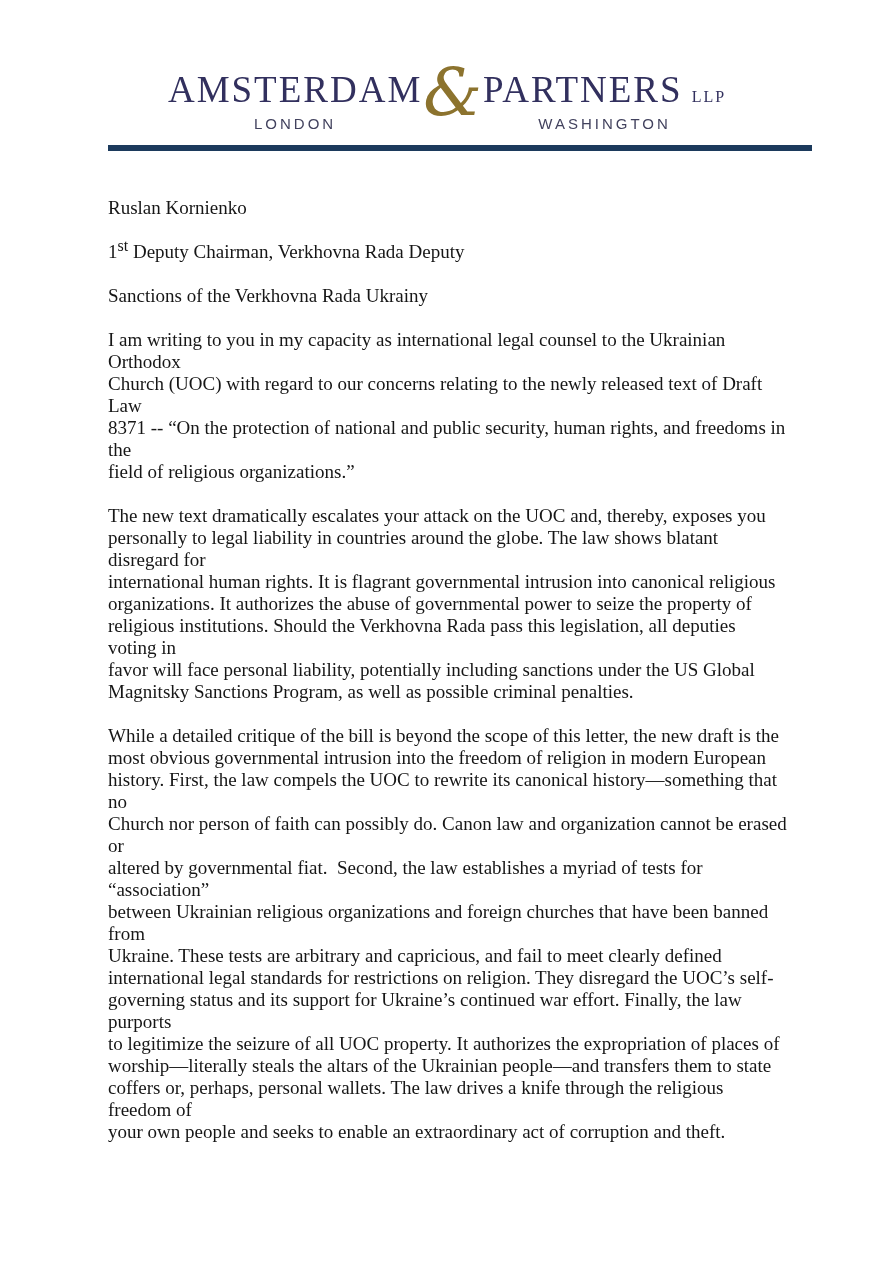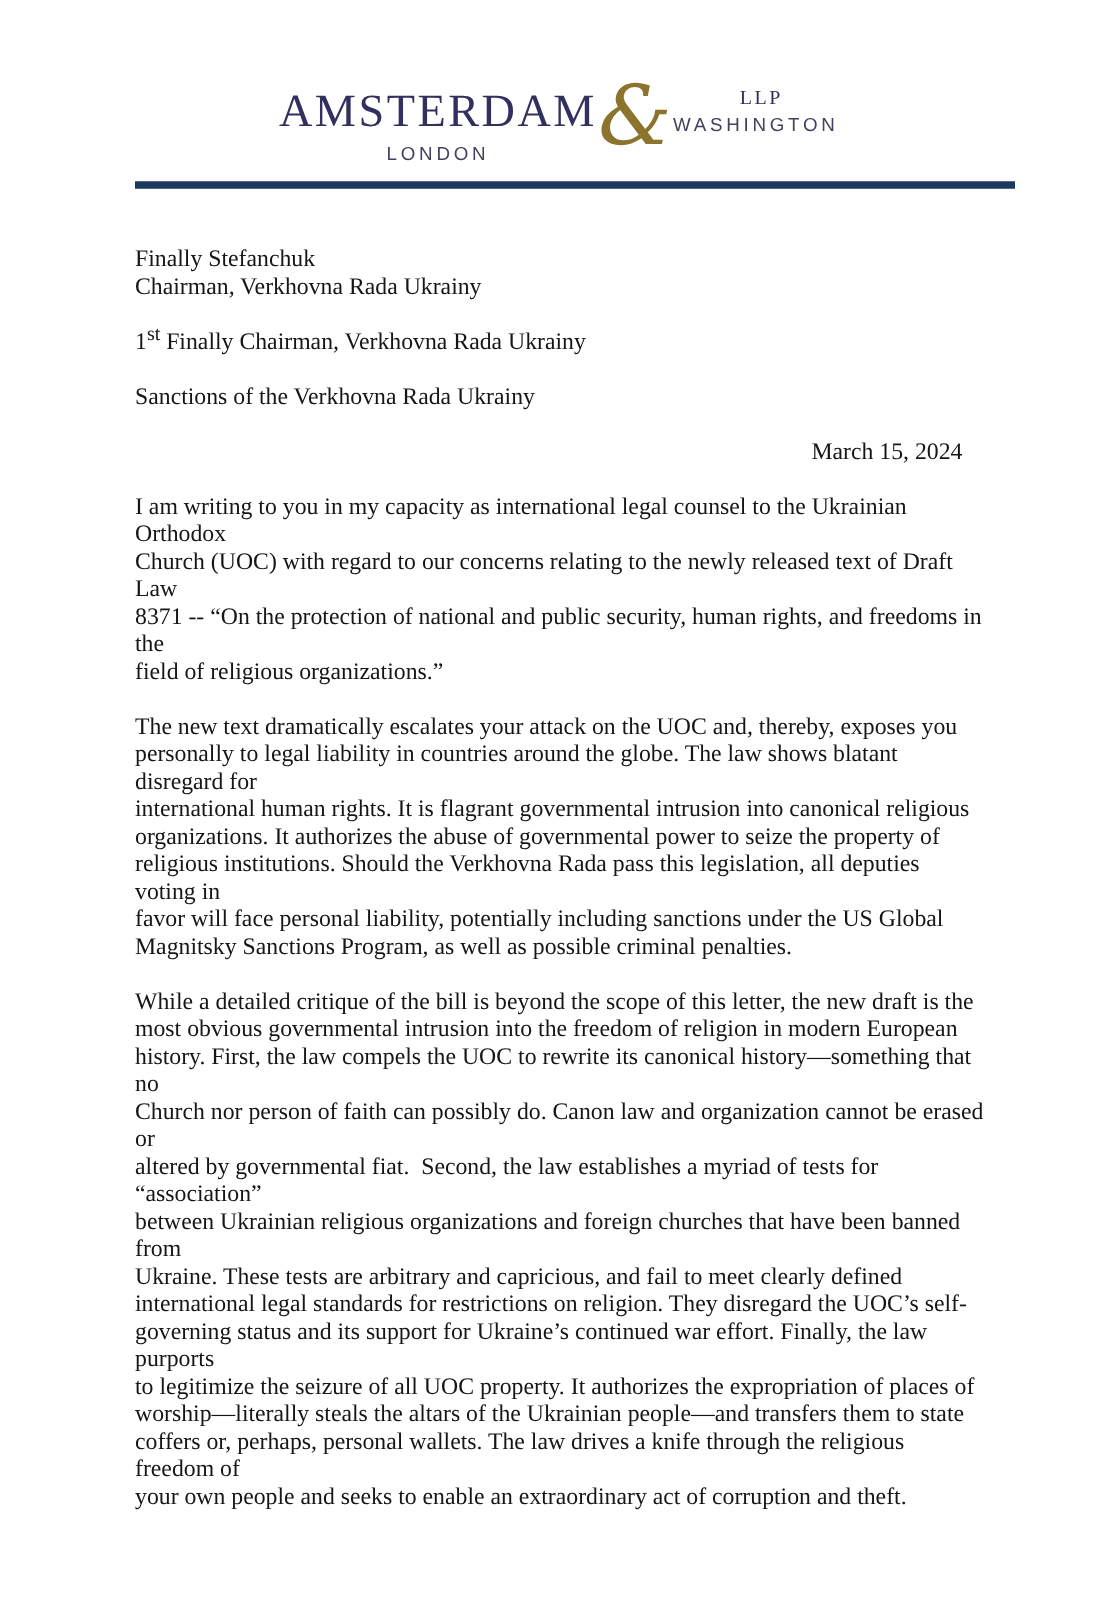--- a/index.html
+++ b/index.html
@@ -95,45 +95,44 @@
 
   <div class="letterhead">
     <div class="logo-row">
       <div class="logo-col">
         <div class="firm-name">AMSTERDAM</div>
         <div class="office">LONDON</div>
       </div>
       <div class="ampersand">&amp;</div>
       <div class="logo-col">
         <div class="firm-right-row">
+          <div class="firm-name">PARTNERS</div>
           <div class="firm-suffix">LLP</div>
         </div>
         <div class="office">WASHINGTON</div>
       </div>
     </div>
     <div class="rule"></div>
   </div>
 
   <div class="letter-body">
 
     <div class="recipient-block">
-      <div class="recipient-name">Finally Stefanchuk</div>
-      <div class="recipient-title">Chairman, Verkhovna Rada Ukrainy</div>
+      <div class="recipient-name">Ruslan Kornienko</div>
     </div>
 
     <div class="recipient-block">
-      <div class="recipient-title"><span>1</span><sup>st</sup><span> Finally Chairman, Verkhovna Rada Ukrainy</span></div>
+      <div class="recipient-title"><span>1</span><sup>st</sup><span> Deputy Chairman, Verkhovna Rada Deputy</span></div>
     </div>
 
 
     <div class="recipient-block">
       <div class="recipient-name">Sanctions of the Verkhovna Rada Ukrainy</div>
     </div>
 
-    <div class="date-line">March 15, 2024</div>
 
 
     <div class="para">I am writing to you in my capacity as international legal counsel to the Ukrainian Orthodox
 Church (UOC) with regard to our concerns relating to the newly released text of Draft Law
 8371 -- “On the protection of national and public security, human rights, and freedoms in the
 field of religious organizations.”</div>
 
     <div class="para">The new text dramatically escalates your attack on the UOC and, thereby, exposes you
 personally to legal liability in countries around the globe. The law shows blatant disregard for
 international human rights. It is flagrant governmental intrusion into canonical religious

